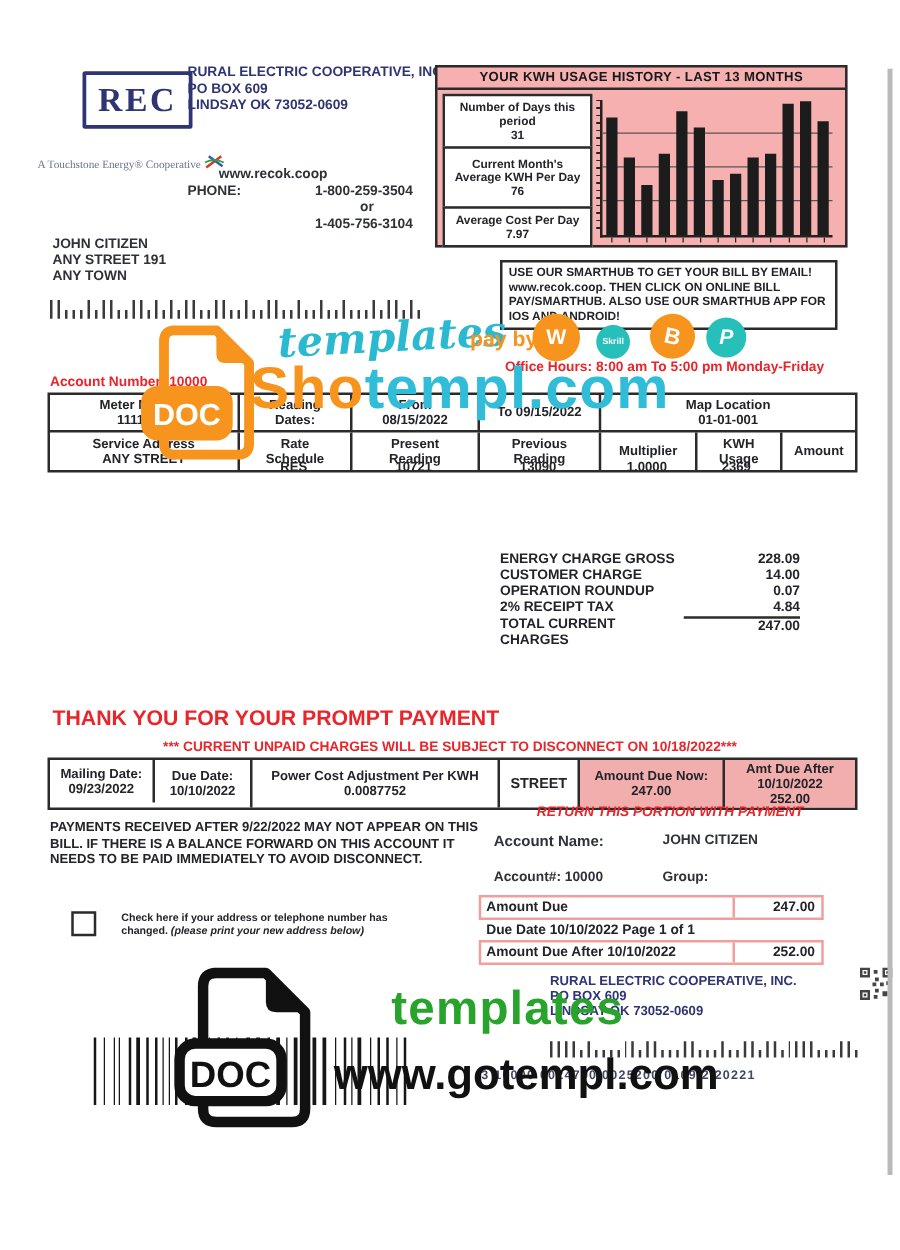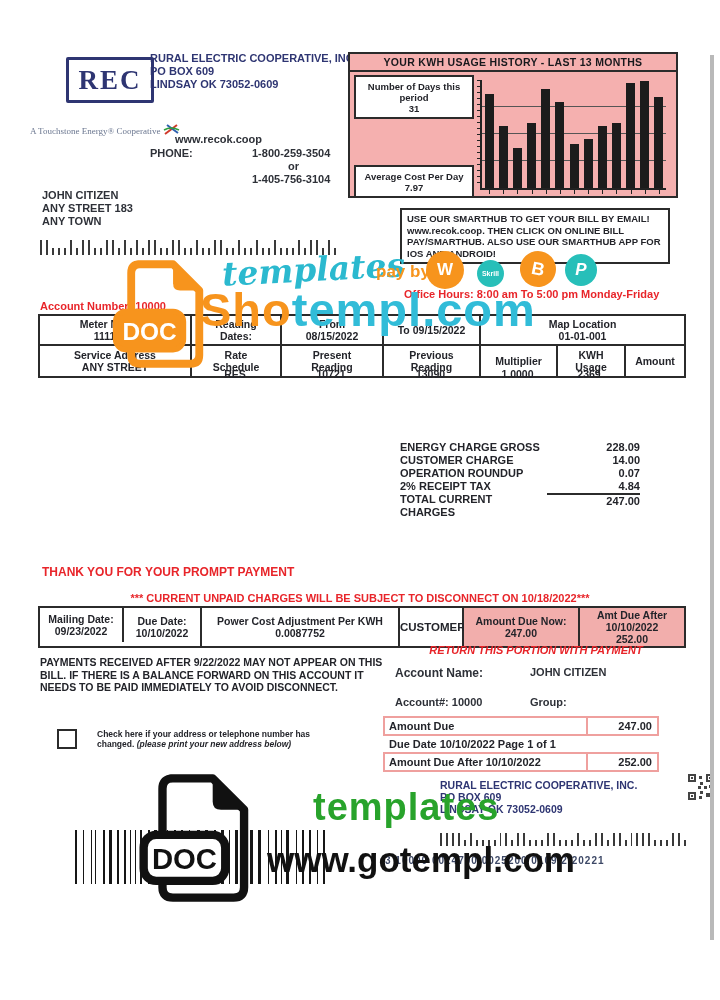--- a/index.html
+++ b/index.html
@@ -82,20 +82,24 @@
   <div class="abs b" style="left:252px;top:147px;font-size:11px;">1-800-259-3504</div>
   <div class="abs b" style="left:288px;top:160px;font-size:11px;">or</div>
   <div class="abs b" style="left:252px;top:173px;font-size:11px;">1-405-756-3104</div>
 
   <div class="abs panel" style="left:348px;top:52px;width:326px;height:142px;">
     <div class="panel-title">YOUR KWH USAGE HISTORY - LAST 13 MONTHS</div>
     <div class="abs stat-box" style="left:4px;top:21px;width:112px;height:38px;">
       <div>Number of Days this period</div>
       <div>31</div>
     </div>
+    <div class="abs stat-box" style="left:4px;top:63px;width:112px;height:44px;">
+      <div>Current Month's Average KWH Per Day</div>
+      <div>76</div>
+    </div>
     <div class="abs stat-box" style="left:4px;top:111px;width:112px;height:27px;">
       <div>Average Cost Per Day</div>
       <div>7.97</div>
     </div>
     <div id="chart-plot" style="left:130px;top:26px;width:184px;height:108px;">
       <div class="ytick-strip" style="left:-5px;top:0;height:100%;"></div>
       <div class="gridline" style="bottom: 25%;"></div>
         <div class="gridline" style="bottom: 50%;"></div>
         <div class="gridline" style="bottom: 75%;"></div>
         <div id="bar-row" style="display:flex;height:100%;position:relative;z-index:1;">
@@ -137,21 +141,21 @@
           </div>
           <div class="bar-slot">
             <div class="bar" style="height: 83.9286%; background: rgb(28, 28, 28);"></div>
           </div>
         </div>
     </div>
   </div>
 
   <div class="abs b" style="left:42px;top:189px;font-size:11px;line-height:13px;">
     <div>JOHN CITIZEN</div>
-    <div>ANY STREET 183</div>
+    <div>ANY STREET 191</div>
     <div>ANY TOWN</div>
   </div>
   <div class="abs postnet" id="postnet-1" style="left:40px;top:240px;width:300px;height:15px;">
       <div style="width: 2px; margin-right: 4px; background: rgb(58, 58, 58); height: 100%;"></div>
       <div style="width: 2px; margin-right: 4px; background: rgb(58, 58, 58); height: 100%;"></div>
       <div style="width: 2px; margin-right: 4px; background: rgb(58, 58, 58); height: 45%;"></div>
       <div style="width: 2px; margin-right: 4px; background: rgb(58, 58, 58); height: 45%;"></div>
       <div style="width: 2px; margin-right: 4px; background: rgb(58, 58, 58); height: 45%;"></div>
       <div style="width: 2px; margin-right: 4px; background: rgb(58, 58, 58); height: 100%;"></div>
       <div style="width: 2px; margin-right: 4px; background: rgb(58, 58, 58); height: 45%;"></div>
@@ -285,39 +289,39 @@
     <div class="chg-row">
         <span>2% RECEIPT TAX</span>
         <span class="chg-amt">4.84</span>
       </div>
     <div class="chg-row">
         <span>TOTAL CURRENT CHARGES</span>
         <span class="chg-amt chg-total-amt">247.00</span>
       </div>
   </div>
 
-  <div class="abs b red" style="left:42px;top:565px;font-size:12px;text-align:center;">THANK YOU FOR YOUR PROMPT PAYMENT</div>
+  <div class="abs b red" style="left:42px;top:565px;font-size:17px;text-align:center;">THANK YOU FOR YOUR PROMPT PAYMENT</div>
   <div class="abs b red ctr" style="left:40px;top:592px;width:640px;font-size:11px;">*** CURRENT UNPAID CHARGES WILL BE SUBJECT TO DISCONNECT ON 10/18/2022***</div>
 
   <div class="abs mt" style="left:38px;top:606px;width:644px;">
     <div class="mt-row" style="border-bottom:none;">
       <div class="mt-cell" style="width:82px;height:32px;">
           <div>Mailing Date:</div>
           <div>09/23/2022</div>
         </div>
       <div class="mt-cell" style="width:76px;">
           <div>Due Date:</div>
           <div>10/10/2022</div>
         </div>
       <div class="mt-cell" style="width:196px;">
           <div>Power Cost Adjustment Per KWH</div>
           <div>0.0087752</div>
         </div>
       <div class="mt-cell" style="width:62px;font-size:11.5px;">
-          <div>CUSTOMER</div>
+          <div>STREET</div>
         </div>
       <div class="mt-cell pinkcell" style="width:114px;">
           <div>Amount Due Now:</div>
           <div>247.00</div>
         </div>
       <div class="mt-cell pinkcell" style="flex:1;">
           <div>Amt Due After 10/10/2022</div>
           <div>252.00</div>
         </div>
     </div>

